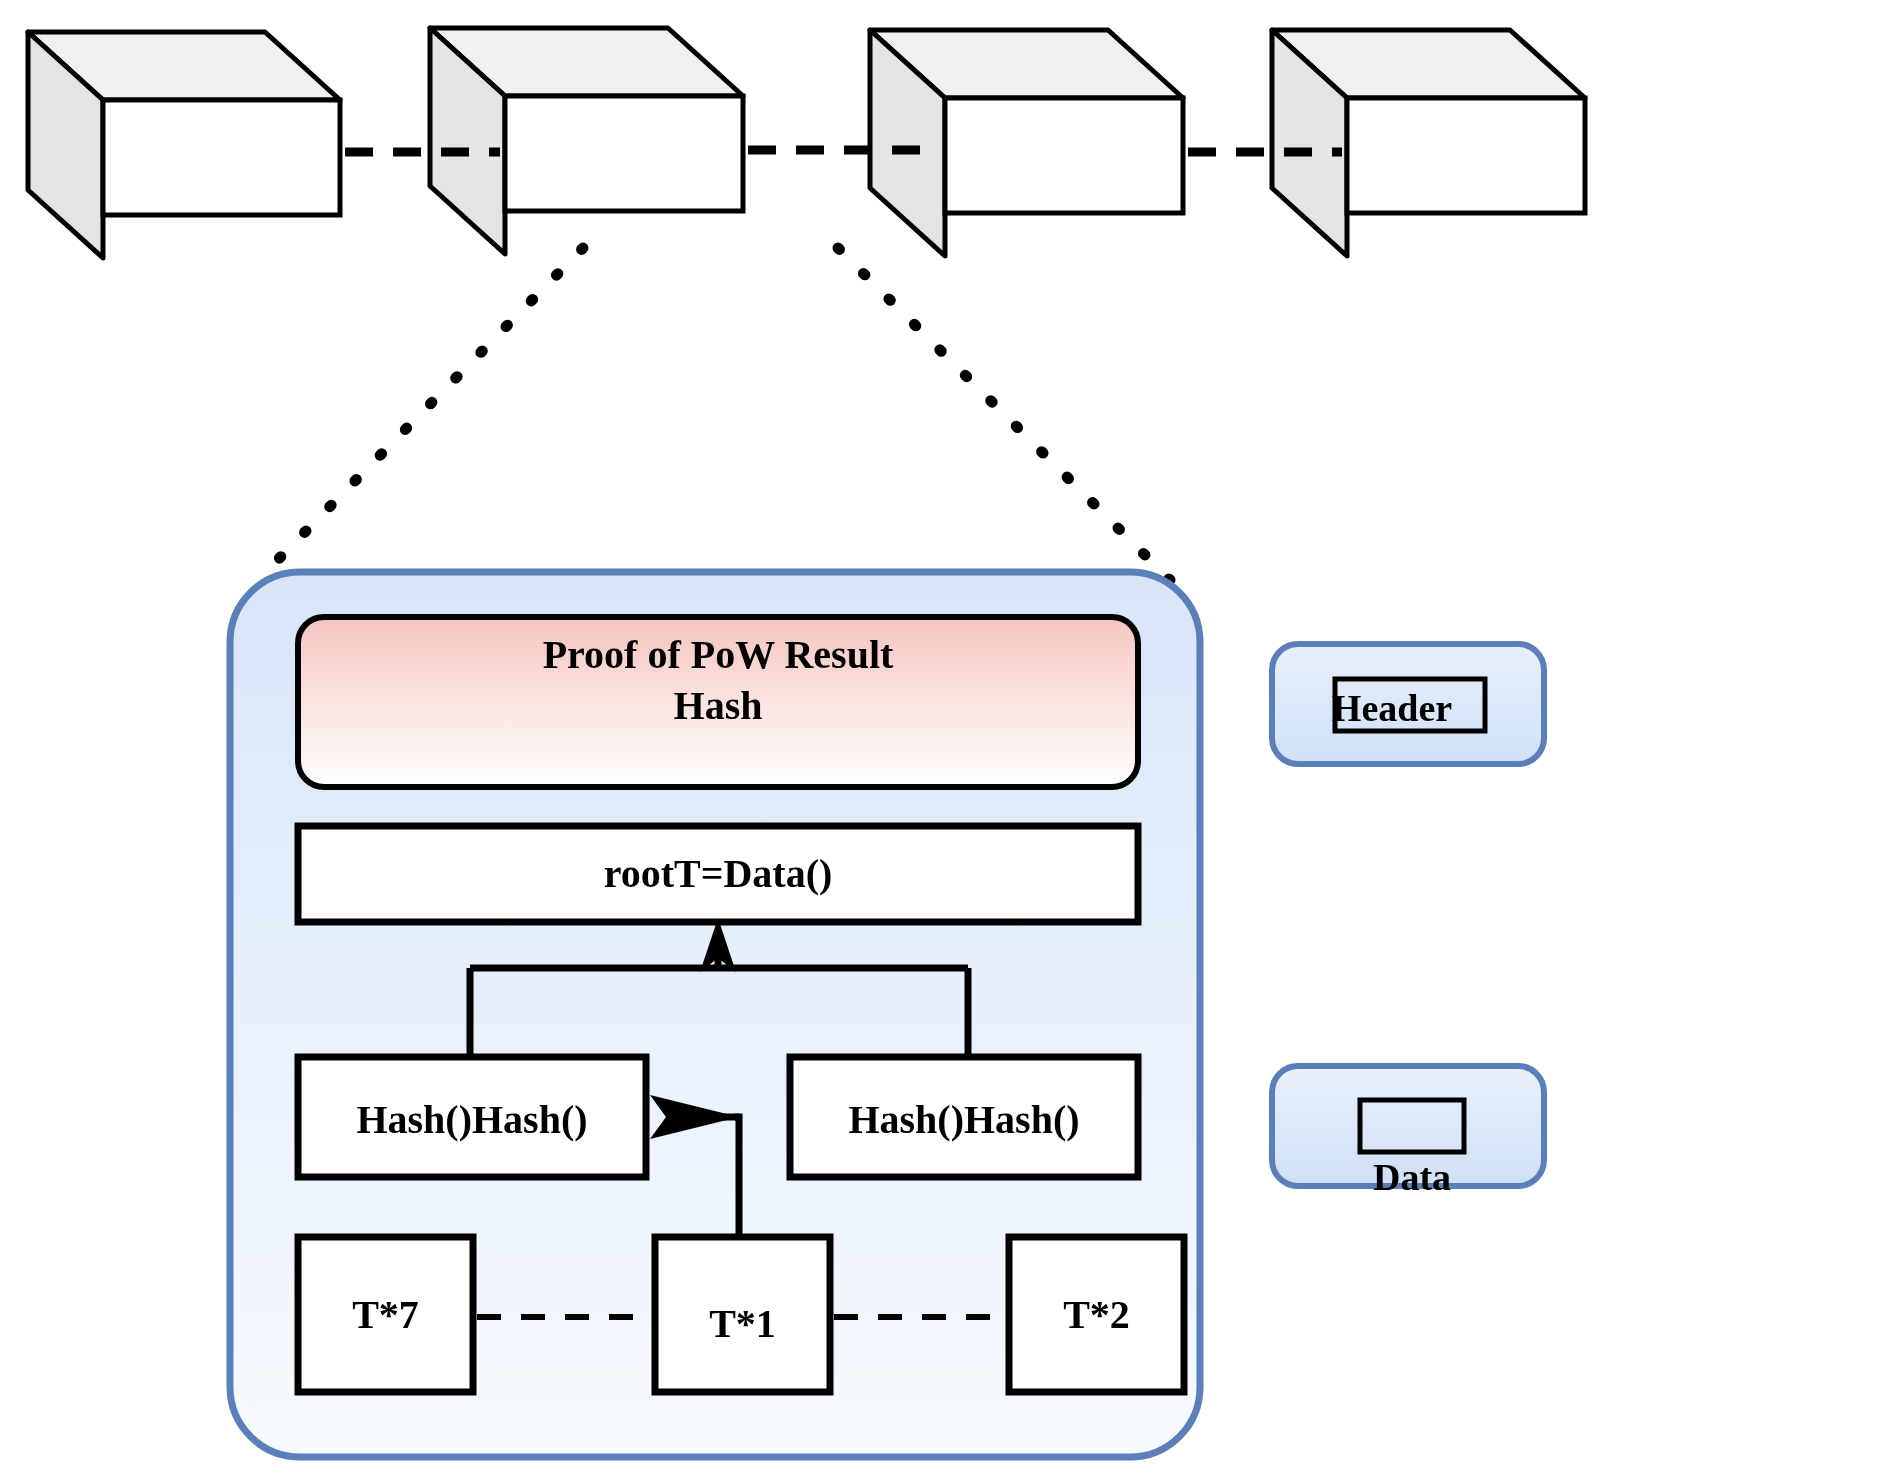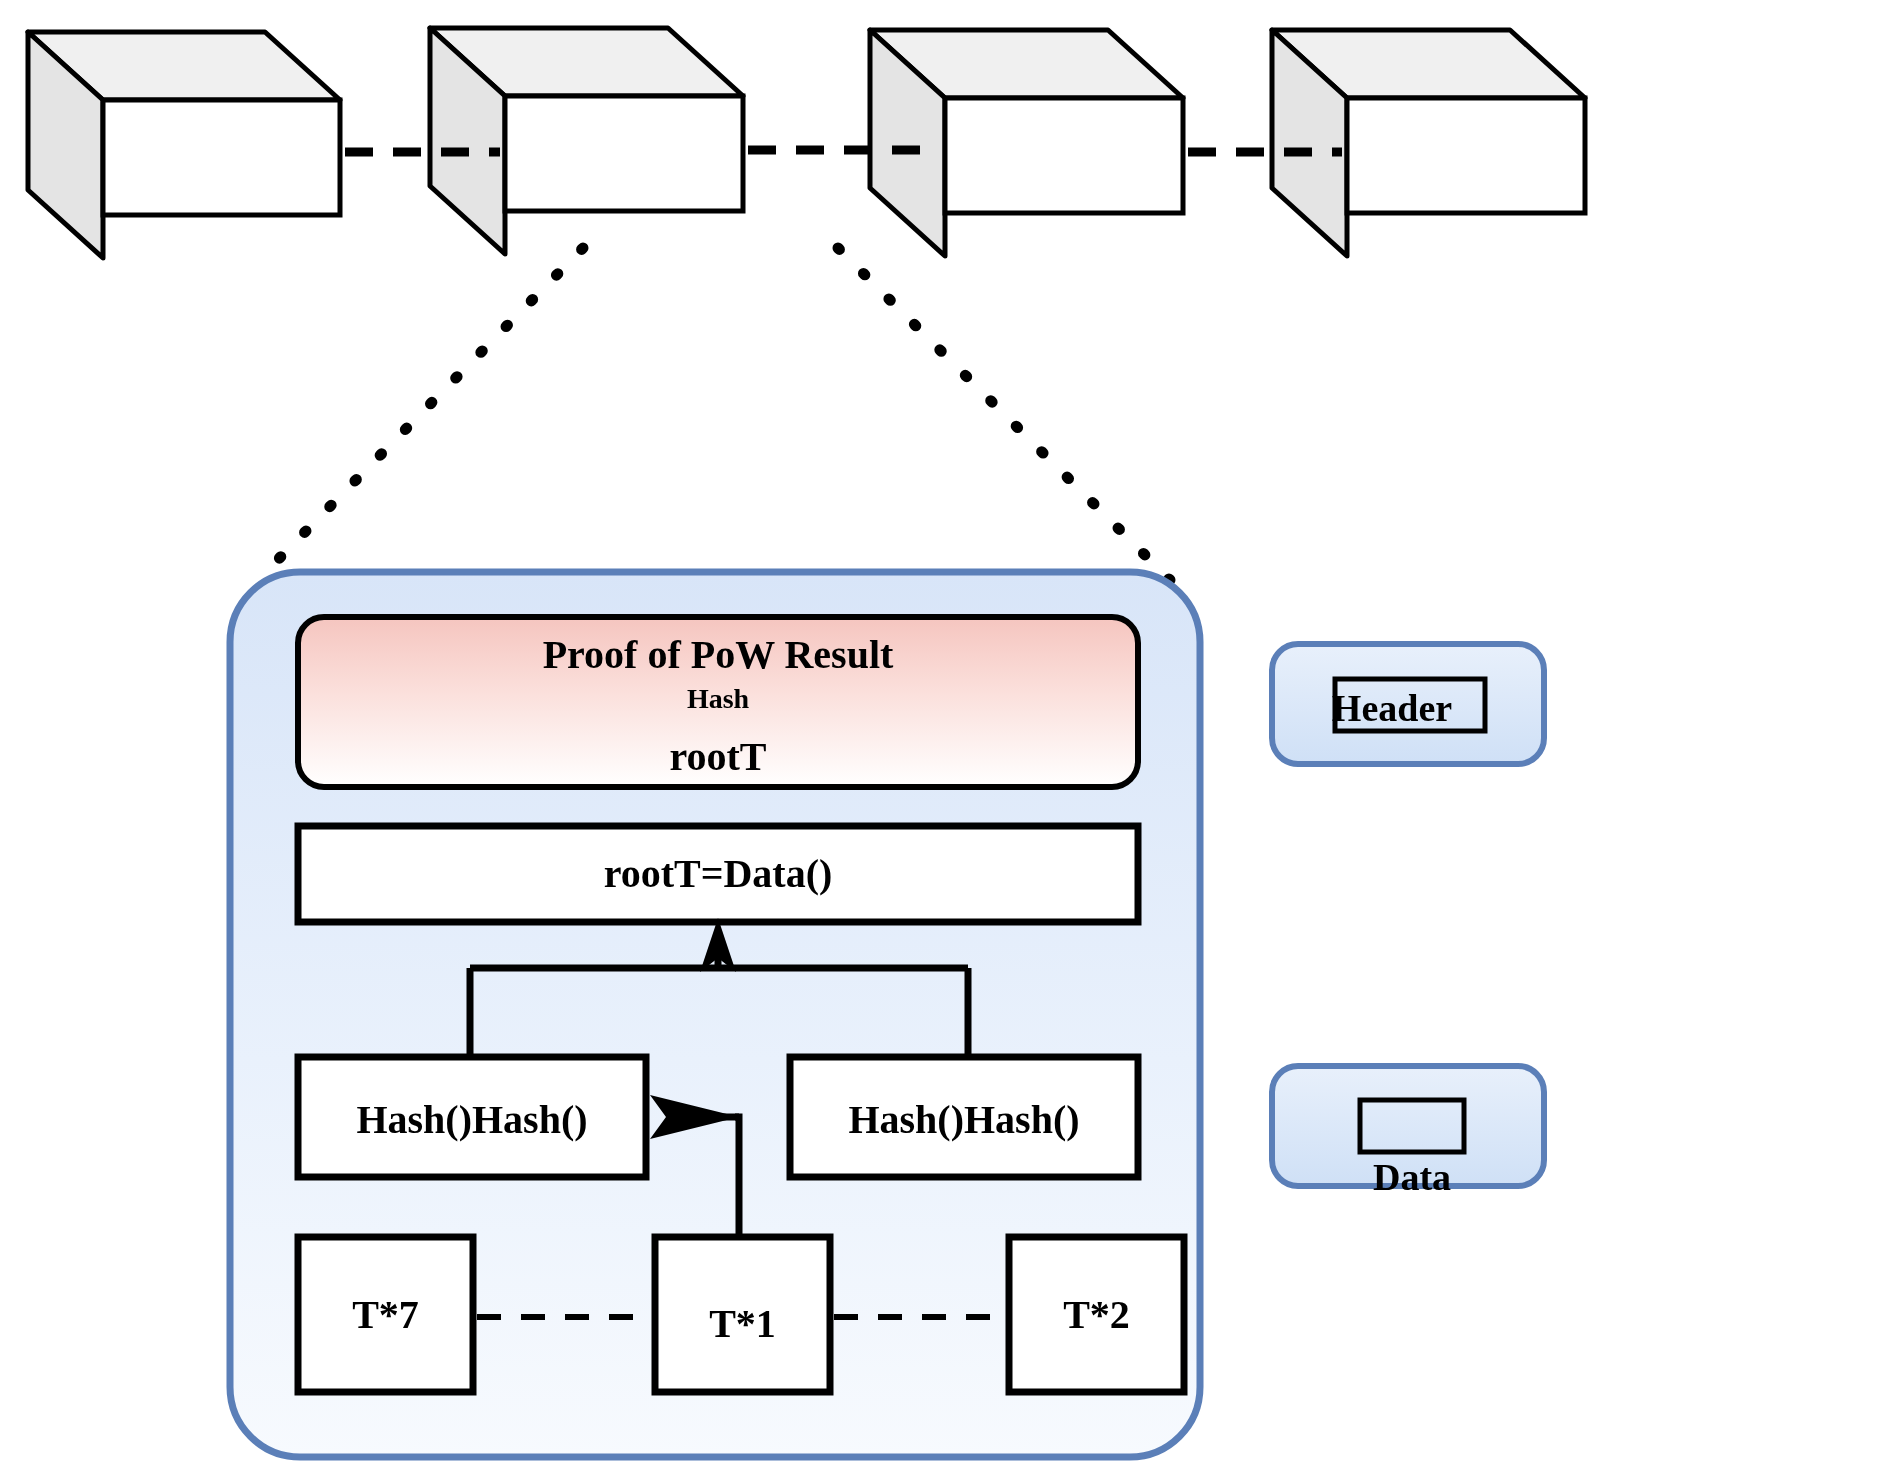--- a/index.html
+++ b/index.html
@@ -108,22 +108,21 @@
     </g>
 
     <rect x="1272" y="644" width="272" height="120" rx="26" ry="26" fill="url(#gLegend)" stroke="#5b7fb8" stroke-width="6"></rect>
     <rect x="1335" y="679" width="150" height="52" fill="none" stroke="#000" stroke-width="5"></rect>
 
     <rect x="1272" y="1066" width="272" height="120" rx="26" ry="26" fill="url(#gLegend)" stroke="#5b7fb8" stroke-width="6"></rect>
     <rect x="1360" y="1100" width="104" height="52" fill="none" stroke="#000" stroke-width="5"></rect>
   </svg>
 
   <div class="lbl" style="left:298px;top:631px;width:840px;font-size:40px;font-family:Liberation Serif, serif;">Proof of PoW Result</div>
-  <div class="lbl" style="left:298px;top:682px;width:840px;font-size:28px;">Hash</div>
-  <div class="lbl" style="left:298px;top:733px;width:840px;font-size:40px;">rootT</div>
+  <div class="lbl" style="left:298px;top:682px;width:840px;font-size:40px;">Hash</div>
 
   <div class="lbl" style="left:298px;top:850px;width:840px;font-size:40px;">rootT=Data()</div>
 
   <div class="lbl" style="left:298px;top:1096px;width:348px;font-size:40px;">Hash()Hash()</div>
   <div class="lbl" style="left:790px;top:1096px;width:348px;font-size:40px;">Hash()Hash()</div>
 
   <div class="lbl" style="left:298px;top:1291px;width:175px;font-size:40px;">T*7</div>
   <div class="lbl" style="left:655px;top:1291px;width:175px;font-size:40px;margin-top:9px;">T*1</div>
   <div class="lbl" style="left:1009px;top:1291px;width:175px;font-size:40px;">T*2</div>
 

